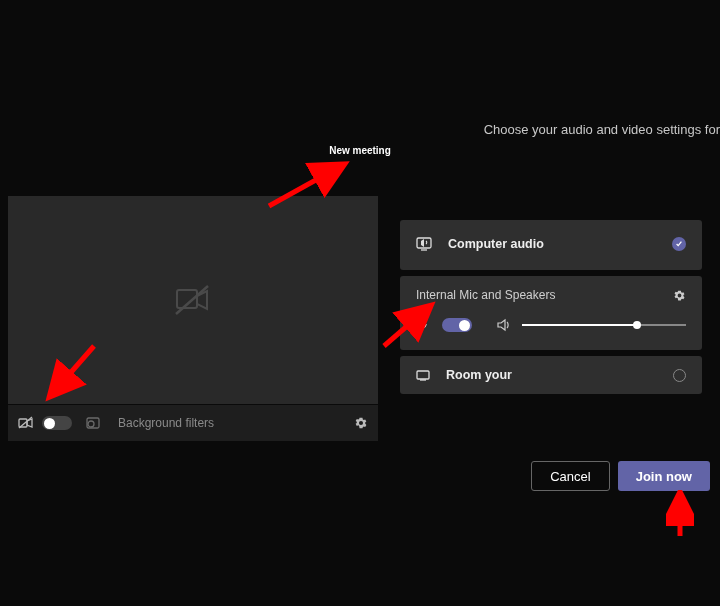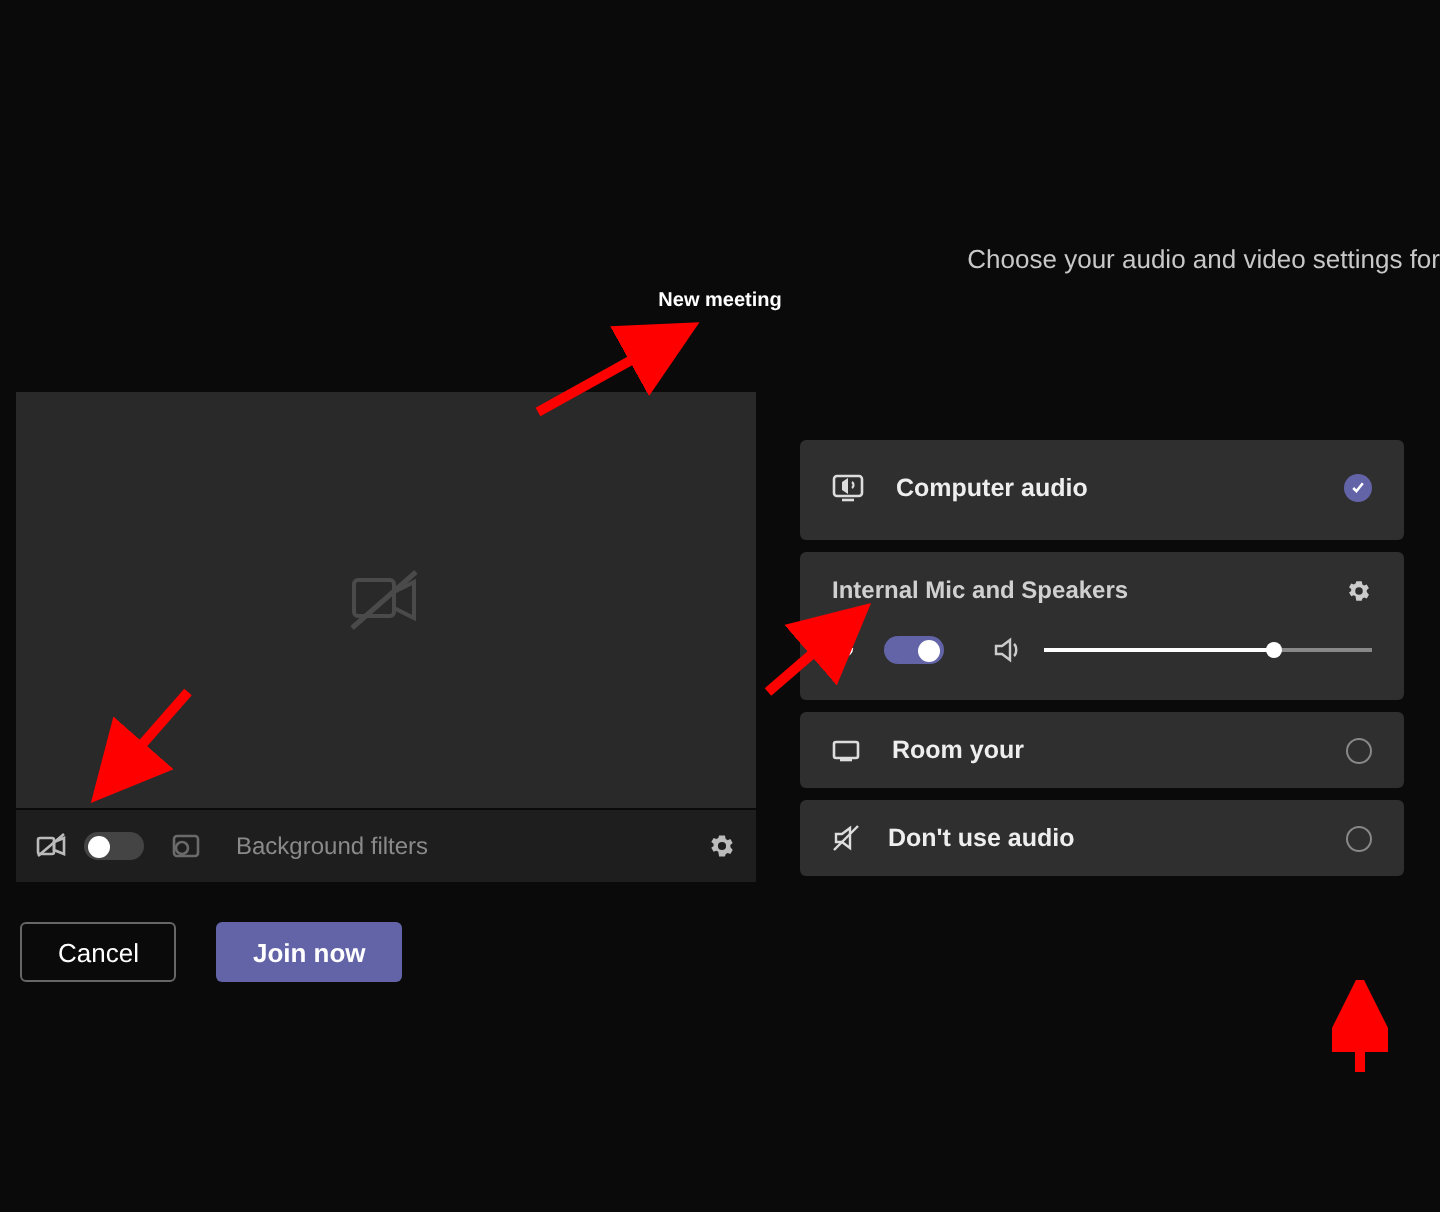--- a/index.html
+++ b/index.html
@@ -27,34 +27,34 @@
 
   .right{width:302px;display:flex;flex-direction:column;gap:6px;}
   .card{background:#2f2f2f;border-radius:3px;}
   .pc-audio{padding:16px 16px 18px;display:flex;align-items:center;margin-top:24px;}
   .opt-label{font-size:12.5px;font-weight:600;color:#eee;margin-left:14px;}
   .opt-label.dim{color:#8a8a8a;font-weight:400;}
   .check{margin-left:auto;width:14px;height:14px;border-radius:50%;background:#6264a7;display:flex;align-items:center;justify-content:center;}
   .check svg{display:block;}
 
   .internal{padding:12px 16px 18px;}
-  .internal .top{display:flex;align-items:center;font-weight:bold;}
+  .internal .top{display:flex;align-items:center;}
   .internal .lbl{font-size:12px;color:#d0d0d0;}
   .internal .gear{margin-left:auto;}
   .internal .row{display:flex;align-items:center;margin-top:16px;}
   .mic-icon{flex:none;}
   .vol-icon{flex:none;}
   .slider{flex:1;height:2px;background:#888;position:relative;margin-left:10px;}
   .slider .fill{position:absolute;left:0;top:0;height:100%;width:70%;background:#fff;}
   .slider .thumb{position:absolute;width:8px;height:8px;border-radius:50%;background:#fff;top:-3px;left:70%;margin-left:-4px;cursor:pointer;}
 
   .opt-row{height:38px;display:flex;align-items:center;padding:0 16px;}
   .radio{margin-left:auto;width:13px;height:13px;border-radius:50%;border:1.5px solid #888;flex:none;}
 
-  .footer{display:flex;gap:20px;padding:20px 10px 0;}
+  .footer{display:flex;justify-content:flex-end;gap:8px;padding:20px 10px 0;}
   .btn{height:30px;padding:0 18px;border-radius:3px;font-size:13px;cursor:pointer;border:none;display:flex;align-items:center;}
   .btn-cancel{background:transparent;border:1px solid #666;color:#fff;}
   .btn-join{background:#6264a7;color:#fff;font-weight:600;}
 
   .arrow{position:absolute;pointer-events:none;}
   svg{display:block;}
   .mic-toggle{margin-left:14px;}
   .gap{width:24px;}
 </style>
 </head>
@@ -160,30 +160,20 @@
       <span>
         <svg width="16" height="12" viewBox="0 0 16 12">
             <rect x="1" y="2" width="12" height="8" rx="1" fill="none" stroke="#ddd" stroke-width="1.3"></rect>
             <line x1="4" y1="11" x2="10" y2="11" stroke="#ddd" stroke-width="1.3"></line>
           </svg>
       </span>
       <span class="opt-label">Room your</span>
       <span class="radio"></span>
     </div>
 
-    <div class="card opt-row">
-      <span>
-        <svg width="14" height="14" viewBox="0 0 14 14">
-            <path d="M2 5v4h3l4 3V2L5 5Z" fill="none" stroke="#ddd" stroke-width="1.2"></path>
-            <line x1="1" y1="13" x2="13" y2="1" stroke="#ddd" stroke-width="1.2"></line>
-          </svg>
-      </span>
-      <span class="opt-label">Don't use audio</span>
-      <span class="radio"></span>
-    </div>
   </div>
 </div>
 
 <div class="footer">
   <button class="btn btn-cancel">Cancel</button>
   <button class="btn btn-join">Join now</button>
 </div>
 
 <svg class="arrow" style="left:263px;top:158px" width="90" height="54">
     <defs>

